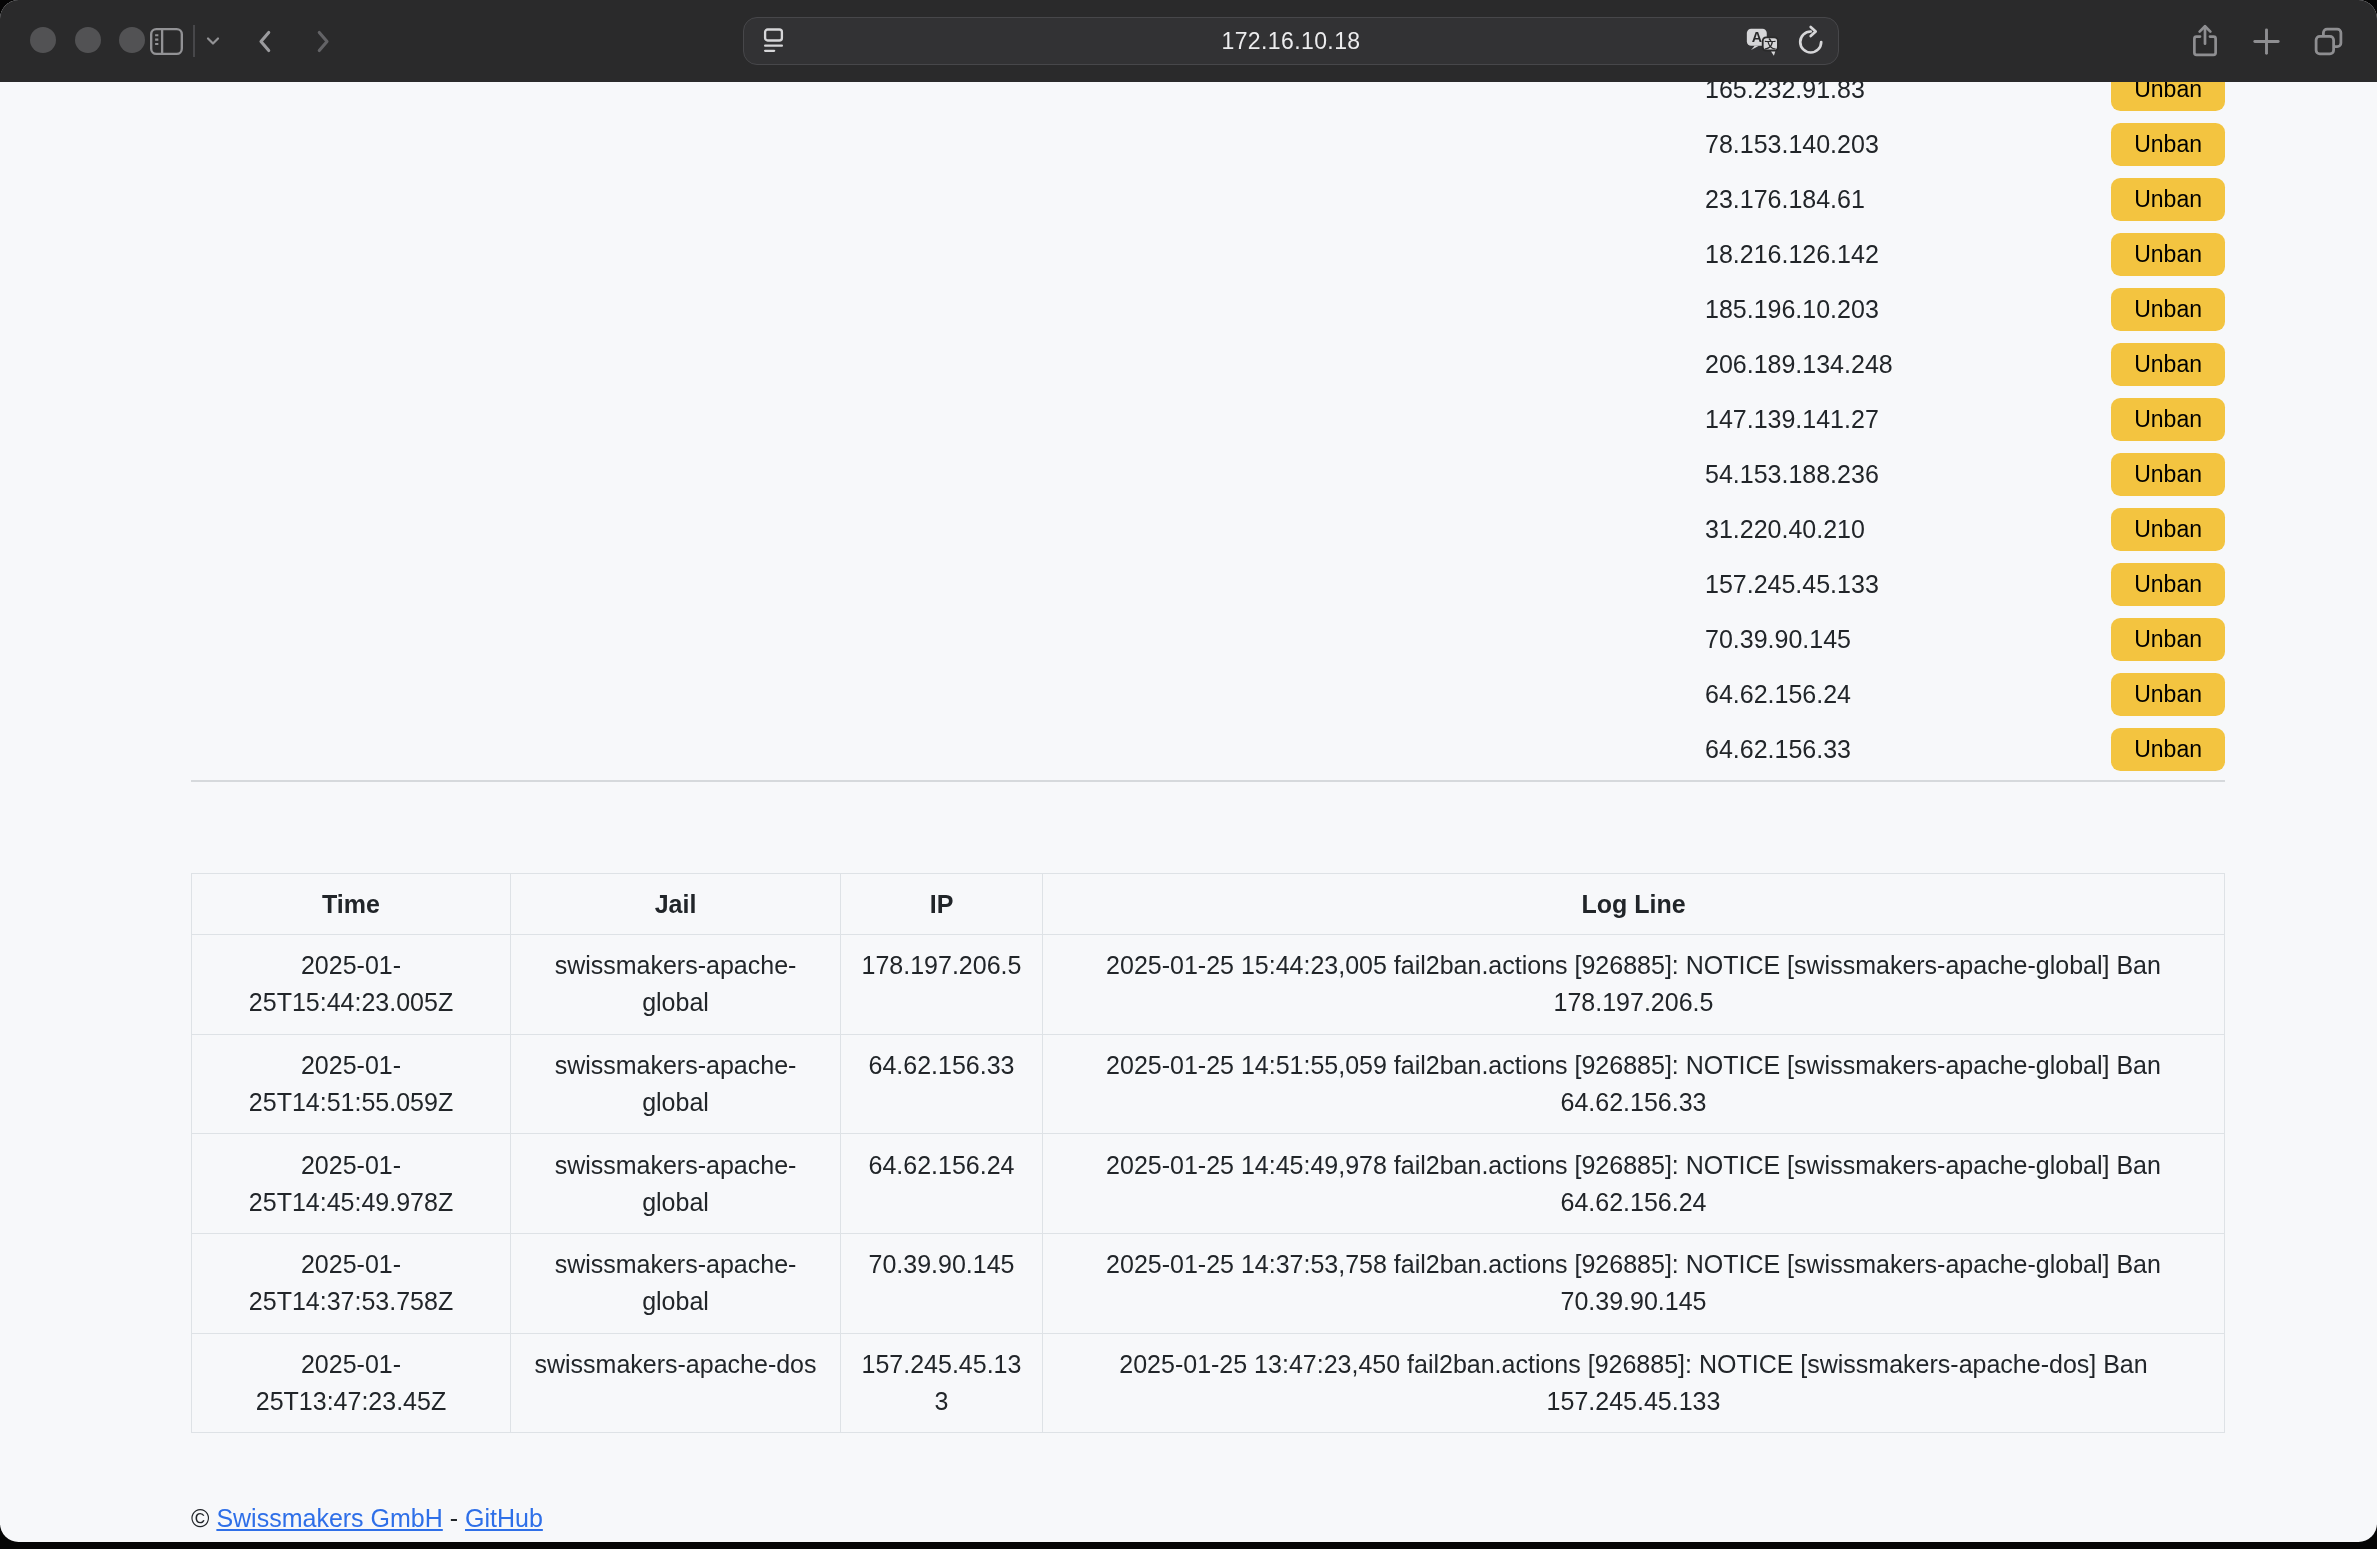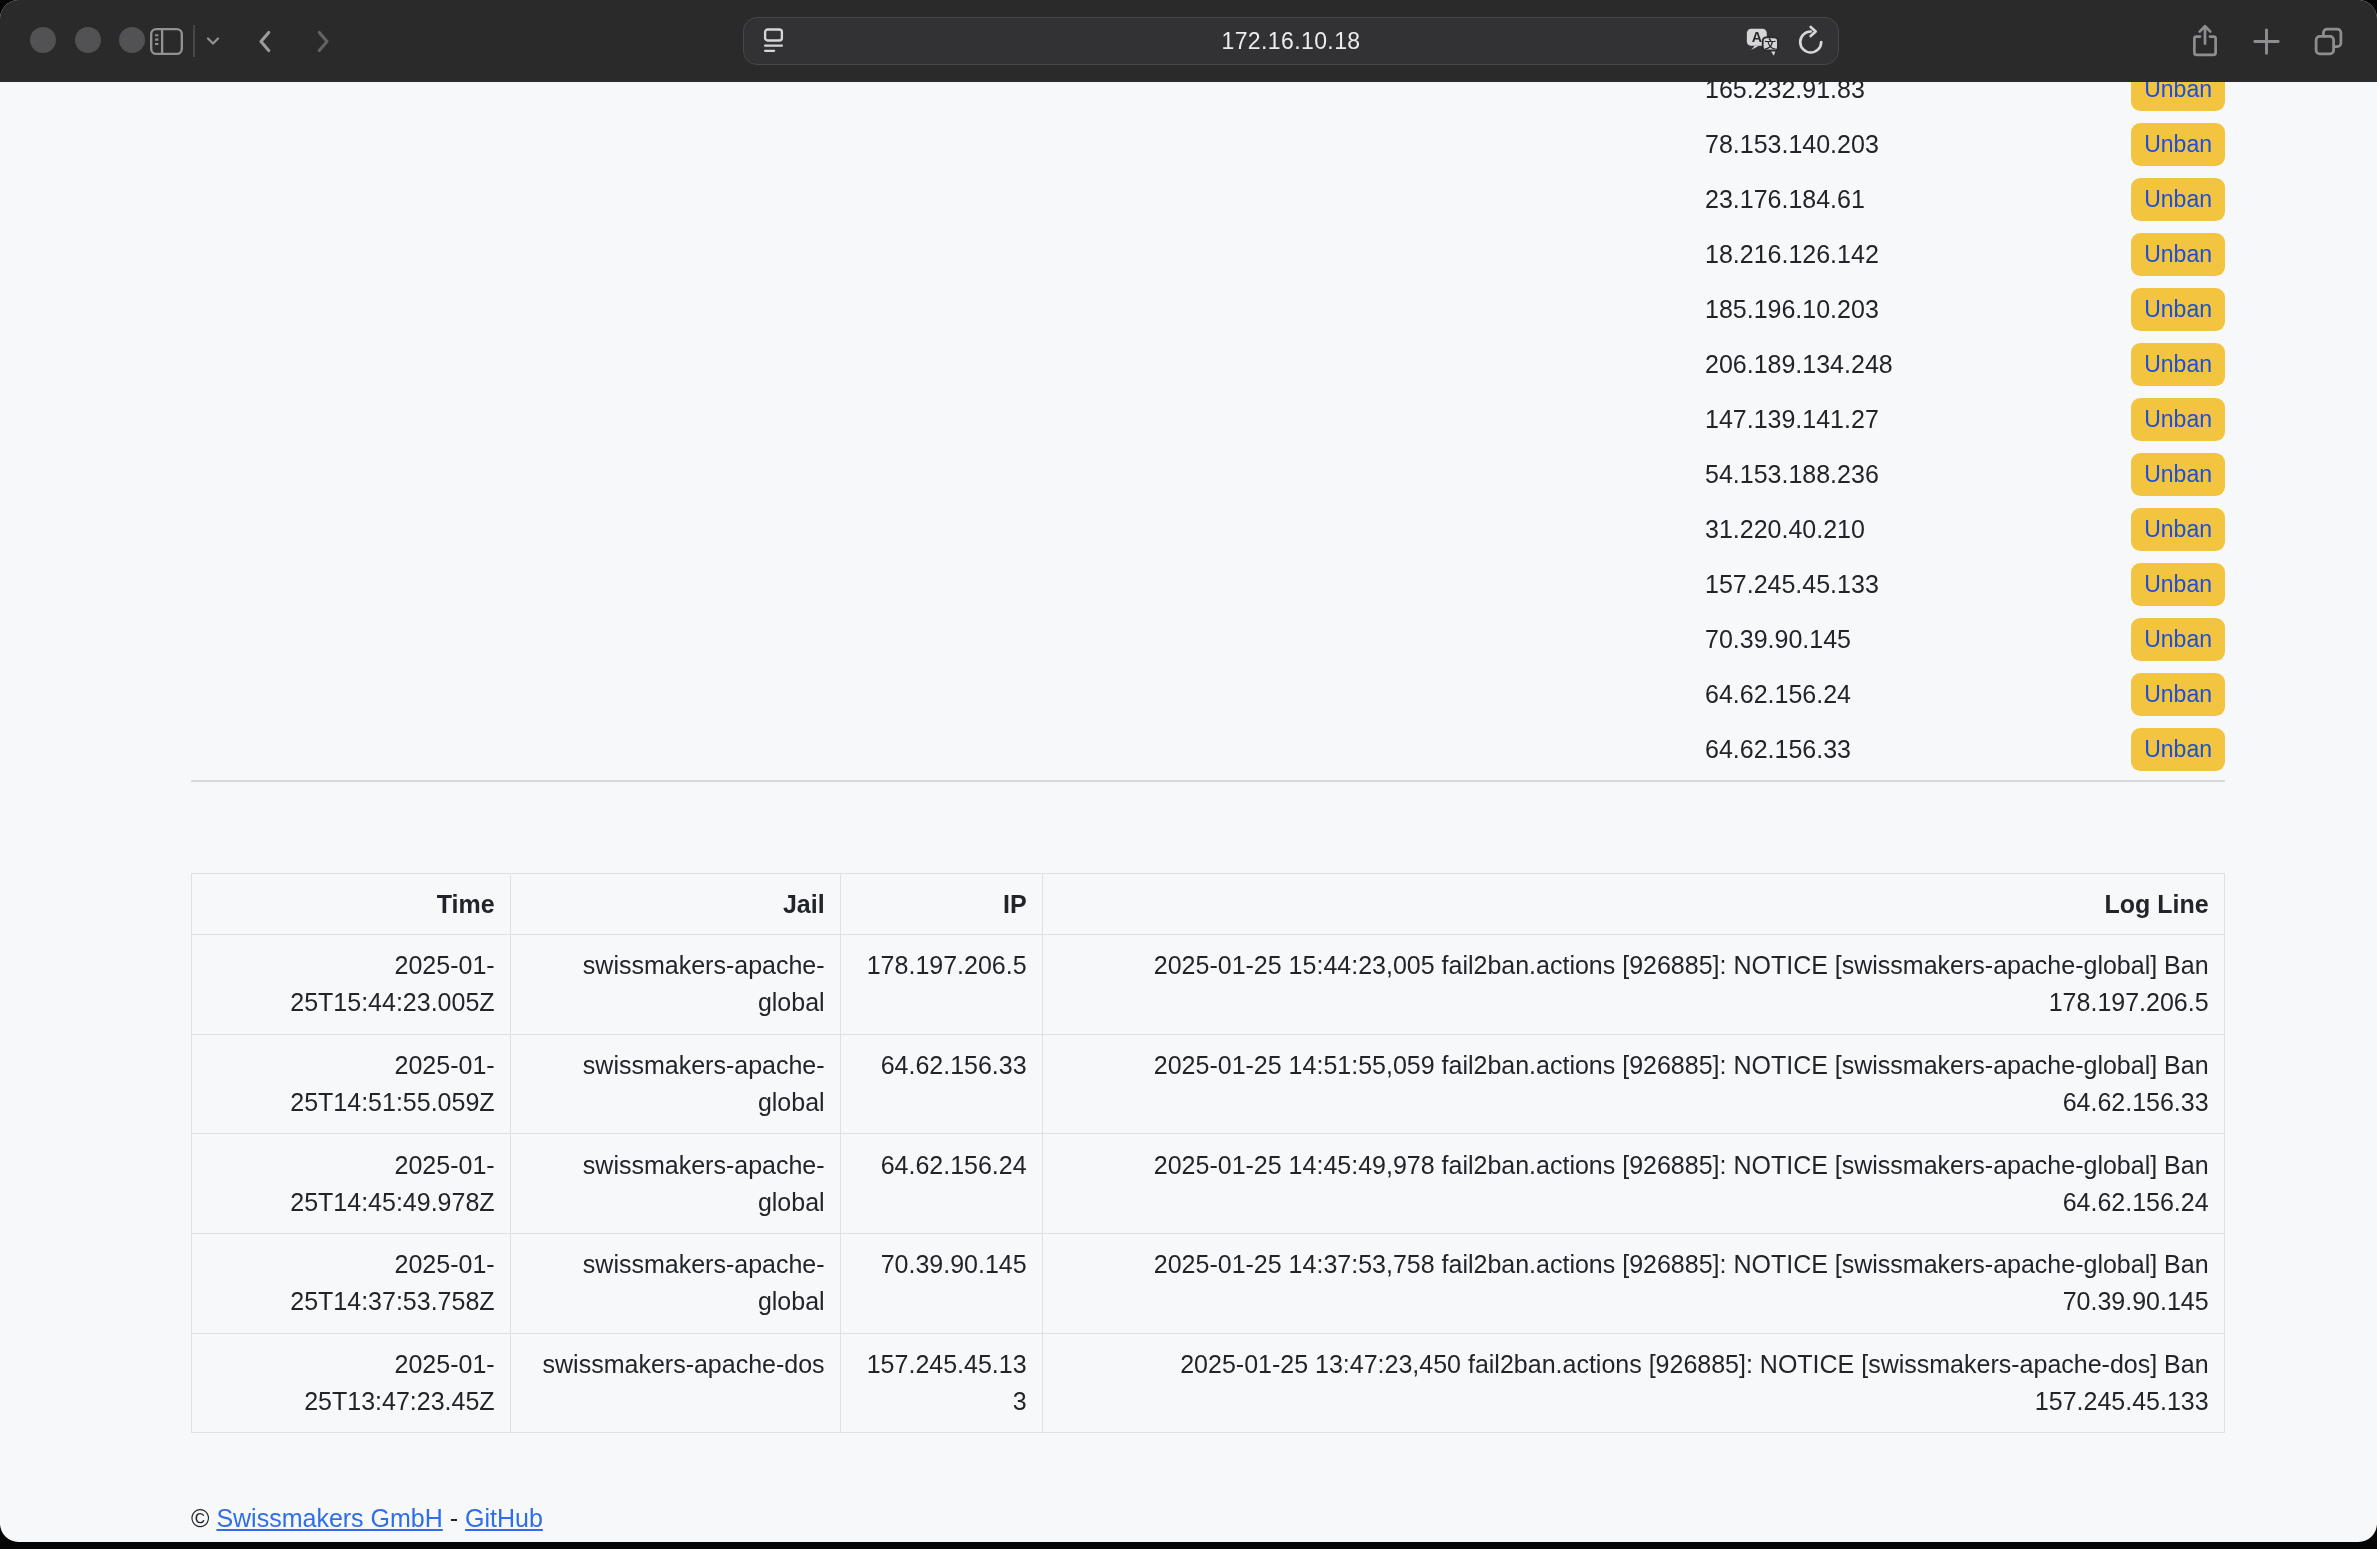--- a/index.html
+++ b/index.html
@@ -44,23 +44,23 @@
   }
   .field-icon-left  { position: absolute; left: 14px;  top: 7px; }
   .field-icons-right{ position: absolute; right: 10.8px; top: 5.4px; display: flex; gap: 12.3px; align-items: center; }
   .right-group { position: absolute; right: 29px; top: 0; height: 82px; display: flex; gap: 23px; align-items: center; }
   
   .content { position: absolute; inset: 0; z-index: 1; }
   .banned-list { position: absolute; left: 1705px; top: 62px; width: 520px; }
   .ban-row { height: 55px; display: flex; align-items: center; justify-content: space-between; }
   .ban-ip { font-size: 25px; color: #212529; }
   .unban-btn {
-    height: 43px; padding: 0 13px;
+    height: 43px; padding: 0 23px;
     background: var(--warning, #f3c440);
-    color: #1d4ed8; font-size: 23px;
+    color: #000000; font-size: 23px;
     font-family: "Liberation Sans", "DejaVu Sans", sans-serif;
     border: none; border-radius: 9.3px;
     display: flex; align-items: center; justify-content: center;
     cursor: pointer;
     margin-left: 32px;
   }
   .divider { position: absolute; left: 191px; top: 780px; width: 2034px; height: 1.5px; background: #d6d9dc; border: none; }
   .events-title {
     position: absolute; left: 191px; top: 786px;
     font-size: 62px; line-height: 74px; font-weight: 600; color: #1b1f23;
@@ -68,21 +68,21 @@
   .events-table {
     position: absolute; left: 191px; top: 873px; width: 2034px;
     border-collapse: collapse; table-layout: fixed;
     font-size: 25px; line-height: 37px; color: #212529;
   }
   .events-table col.c-time { width: 319px; }
   .events-table col.c-jail { width: 330px; }
   .events-table col.c-ip   { width: 202px; }
   .events-table th, .events-table td {
     border: 1.5px solid #dee2e6;
-    text-align: right; vertical-align: top;
+    text-align: center; vertical-align: top;
     padding: 11.6px 15.4px;
     overflow-wrap: break-word;
   }
   .events-table td { padding: 12.3px 15.4px; }
   .events-table th { font-weight: 700; }
   .page-footer {
     position: absolute; left: 191px; top: 1500px; width: 2034px;
     font-size: 25px; line-height: 37px; color: #212529;
   }
   .page-footer a { color: var(--link, #2e6fe8); text-decoration: underline; cursor: pointer; }

